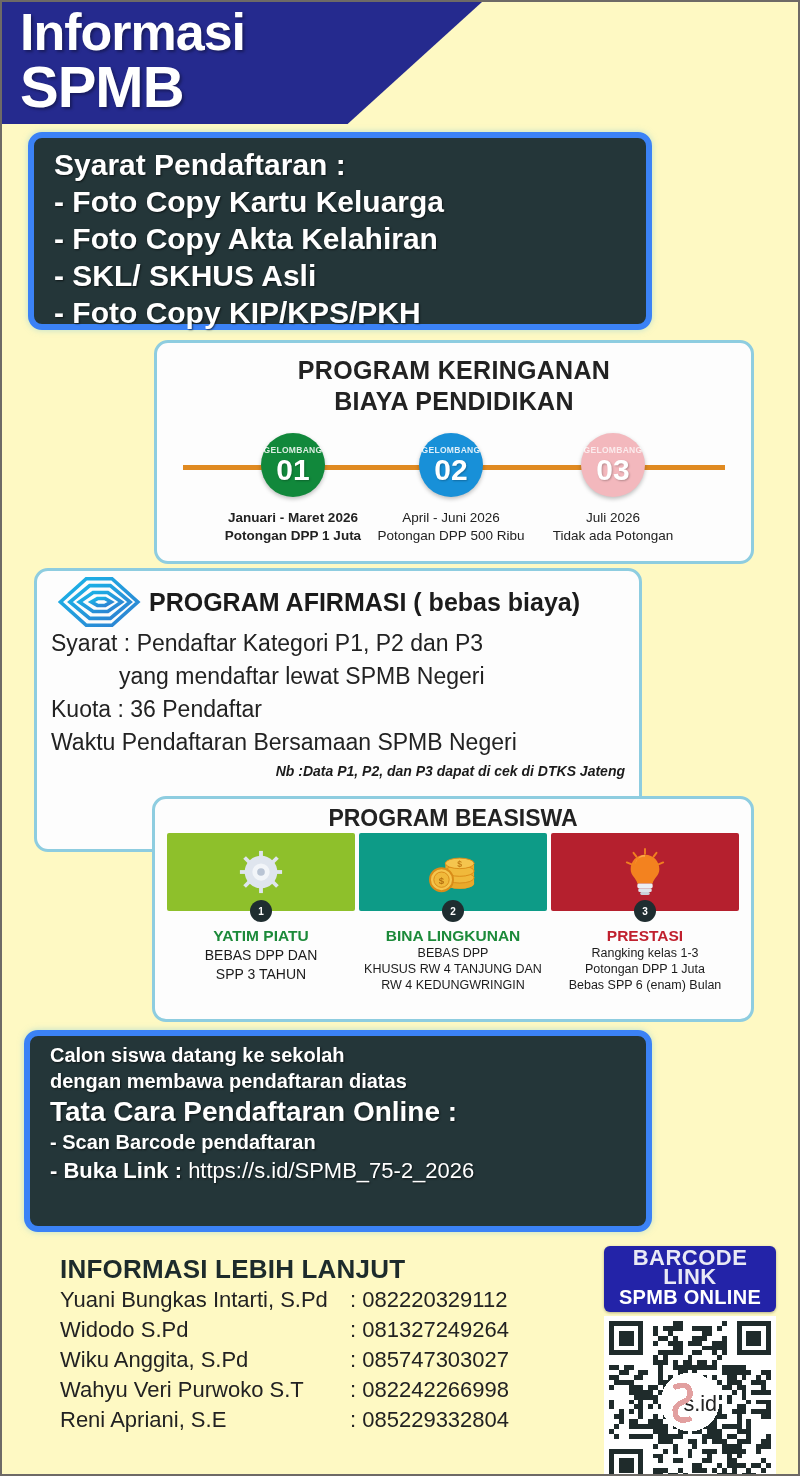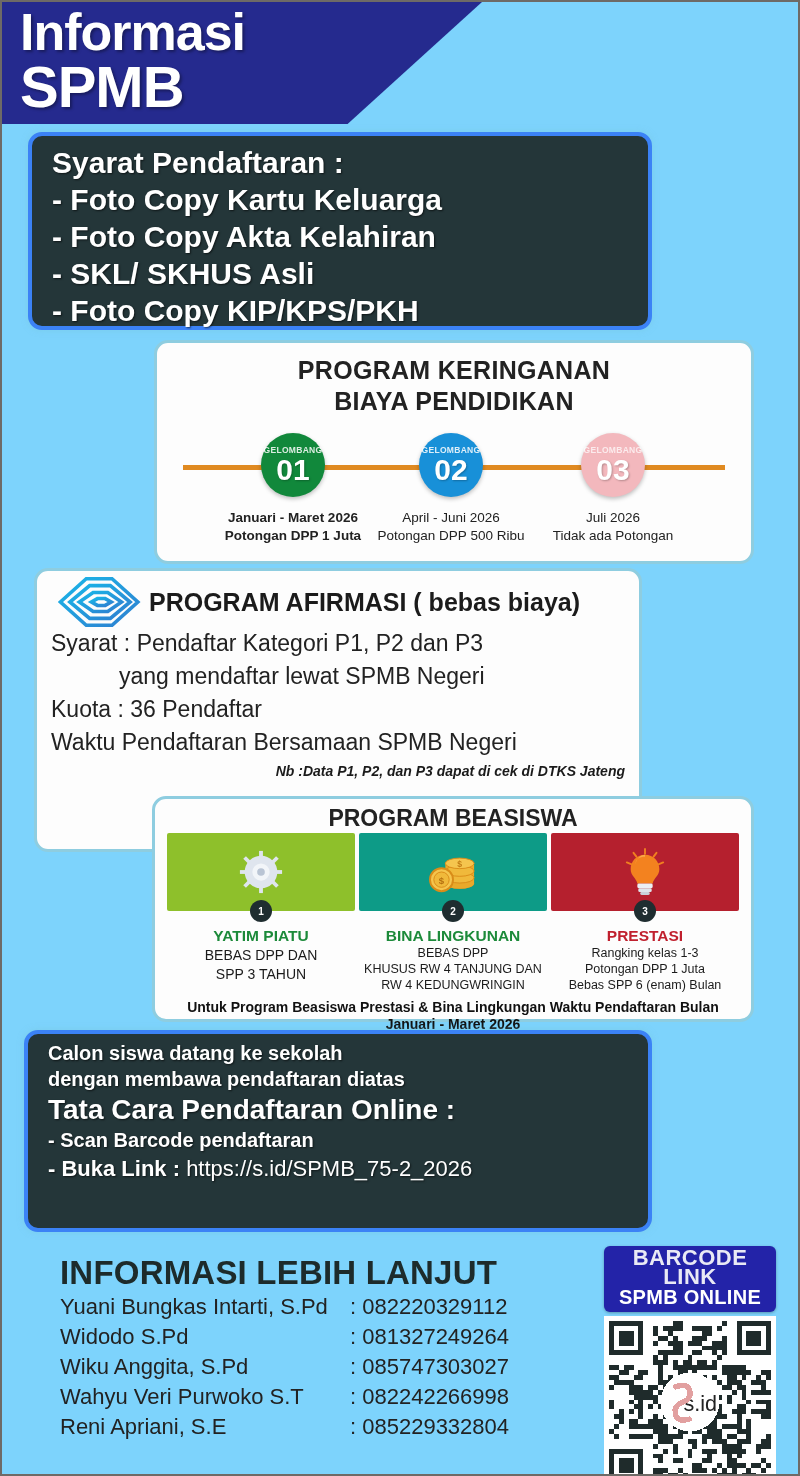--- a/index.html
+++ b/index.html
@@ -5,40 +5,40 @@
   html,body{margin:0;padding:0;}
   body{
     width:800px;height:1476px;
     background:#eae7e4;
     font-family:"Liberation Sans",sans-serif;
     overflow:hidden;
     position:relative;
     box-sizing:border-box;
     border:2px solid #6e6a66;
   }
-  .page{position:relative;width:796px;height:1472px;overflow:hidden;background:#7dd3fc;}
+  .page{position:relative;width:796px;height:1472px;overflow:hidden;background:#fef9c3;}
 
   
   .header{
     position:absolute;left:0;top:0;width:480px;height:122px;
     background:#252a8e;
     clip-path:polygon(0 0,100% 0,72% 100%,0 100%);
     padding:4px 0 0 18px;box-sizing:border-box;
   }
   .header .ln{
     color:#fff;font-weight:bold;font-size:52px;line-height:52px;
     letter-spacing:-1px;text-shadow:2px 2px 3px rgba(0,0,0,.35);
     white-space:nowrap;
   }
   .header .ln2{font-size:58px;line-height:58px;}
 
   
   .darkbox{
     position:absolute;background:#243639;
-    border:4px solid #3b82f6;border-radius:14px;
+    border:6px solid #3b82f6;border-radius:14px;
     box-shadow:0 0 6px rgba(120,200,220,.5);
     box-sizing:border-box;
   }
   .darkbox .t{color:#fff;text-shadow:1px 1px 2px rgba(0,0,0,.6);white-space:nowrap;}
 
   #req{left:26px;top:130px;width:624px;height:198px;padding:8px 0 0 20px;}
   #req .h{font-size:30px;font-weight:bold;line-height:37px;}
   #req .i{font-size:30px;font-weight:bold;line-height:37px;}
 
   
@@ -104,21 +104,21 @@
 
   
   #tata{left:22px;top:1028px;width:628px;height:202px;padding:6px 0 0 20px;}
   #tata .big{font-size:28px;font-weight:bold;line-height:35px;}
   #tata .mid{font-size:20px;font-weight:bold;line-height:26px;}
   #tata .lnk{font-size:22px;font-weight:bold;line-height:32px;}
   #tata .lnk span.u{font-weight:normal;}
 
   
   #kontak{position:absolute;left:58px;top:1252px;width:530px;}
-  #kontak .h{font-size:33px;font-weight:bold;color:#1d2b2b;letter-spacing:.2px;}
+  #kontak .h{font-size:26px;font-weight:bold;color:#1d2b2b;letter-spacing:.2px;}
   .ct-row{display:flex;font-size:22px;color:#222;line-height:30px;}
   .ct-nm{width:290px;white-space:nowrap;}
   .ct-ph{white-space:nowrap;text-align:right;}
 
   
   #qr{position:absolute;left:602px;top:1244px;width:172px;}
   .qr-badge{
     background:#2323a8;border-radius:6px;padding:2px 0 4px 0;text-align:center;
     box-shadow:0 1px 3px rgba(0,0,0,.3);
   }
@@ -276,21 +276,20 @@
           </svg>
           <div class="bs-badge">3</div>
         </div>
         <div class="bs-name red">PRESTASI</div>
         <div class="bs-desc">Rangking kelas 1-3</div>
         <div class="bs-desc">Potongan DPP 1 Juta</div>
         <div class="bs-desc">Bebas SPP 6 (enam) Bulan</div>
       </div>
 
     </div>
-    <div class="bs-foot">Untuk Program Beasiswa  Prestasi &amp; Bina Lingkungan Waktu Pendaftaran Bulan Januari - Maret 2026</div>
   </div>
 
   <div class="darkbox" id="tata">
     <div class="t mid">Calon siswa datang ke sekolah</div>
     <div class="t mid">dengan membawa pendaftaran diatas</div>
     <div class="t big">Tata Cara Pendaftaran  Online :</div>
     <div class="t mid">- Scan Barcode pendaftaran</div>
     <div class="t lnk"><span>- Buka Link : </span><span class="u">https://s.id/SPMB_75-2_2026</span></div>
   </div>
 

